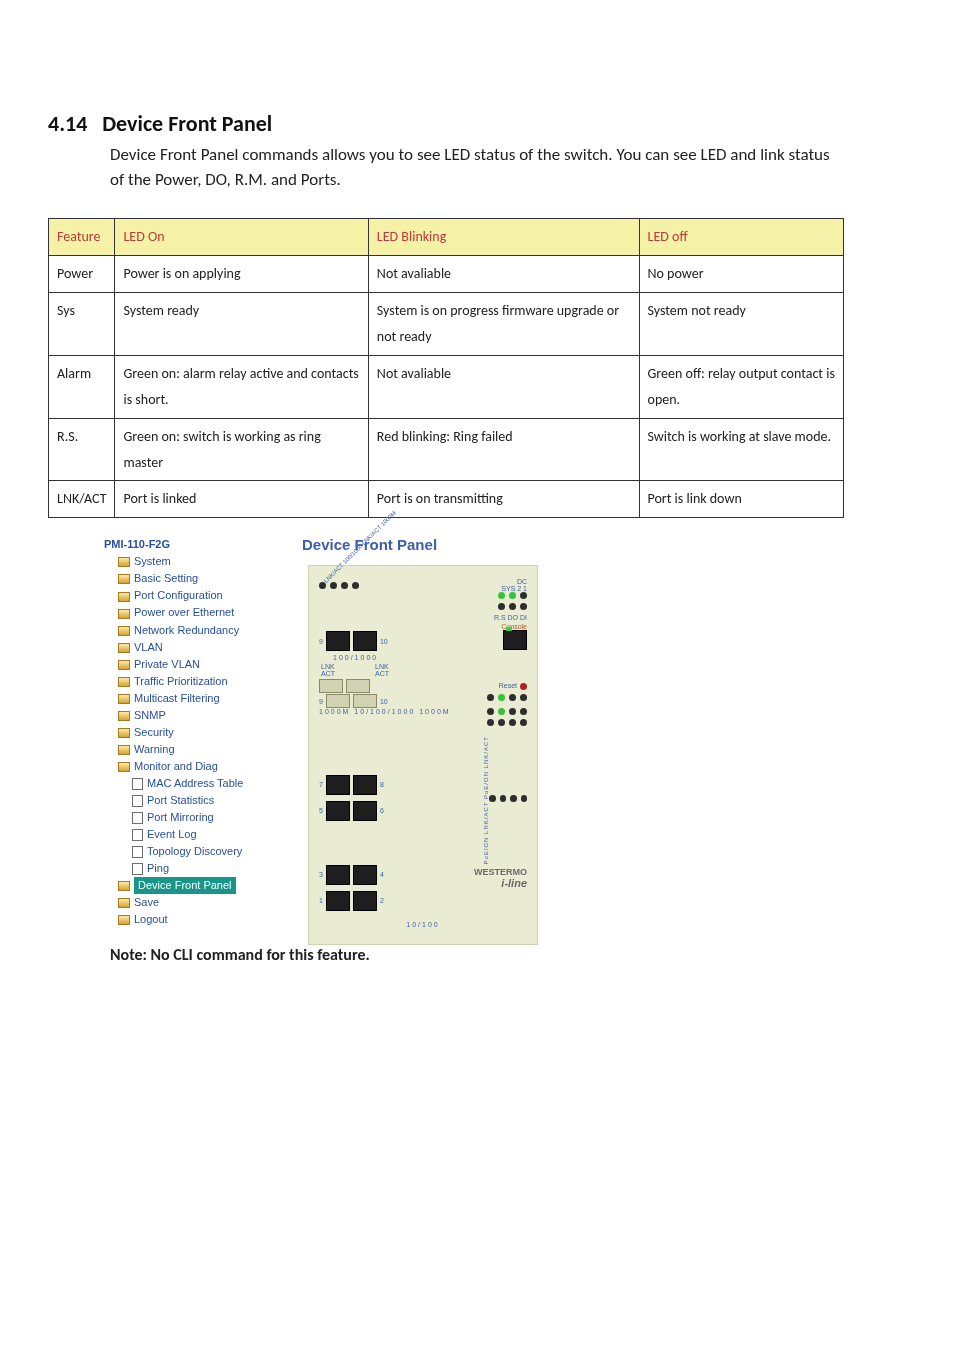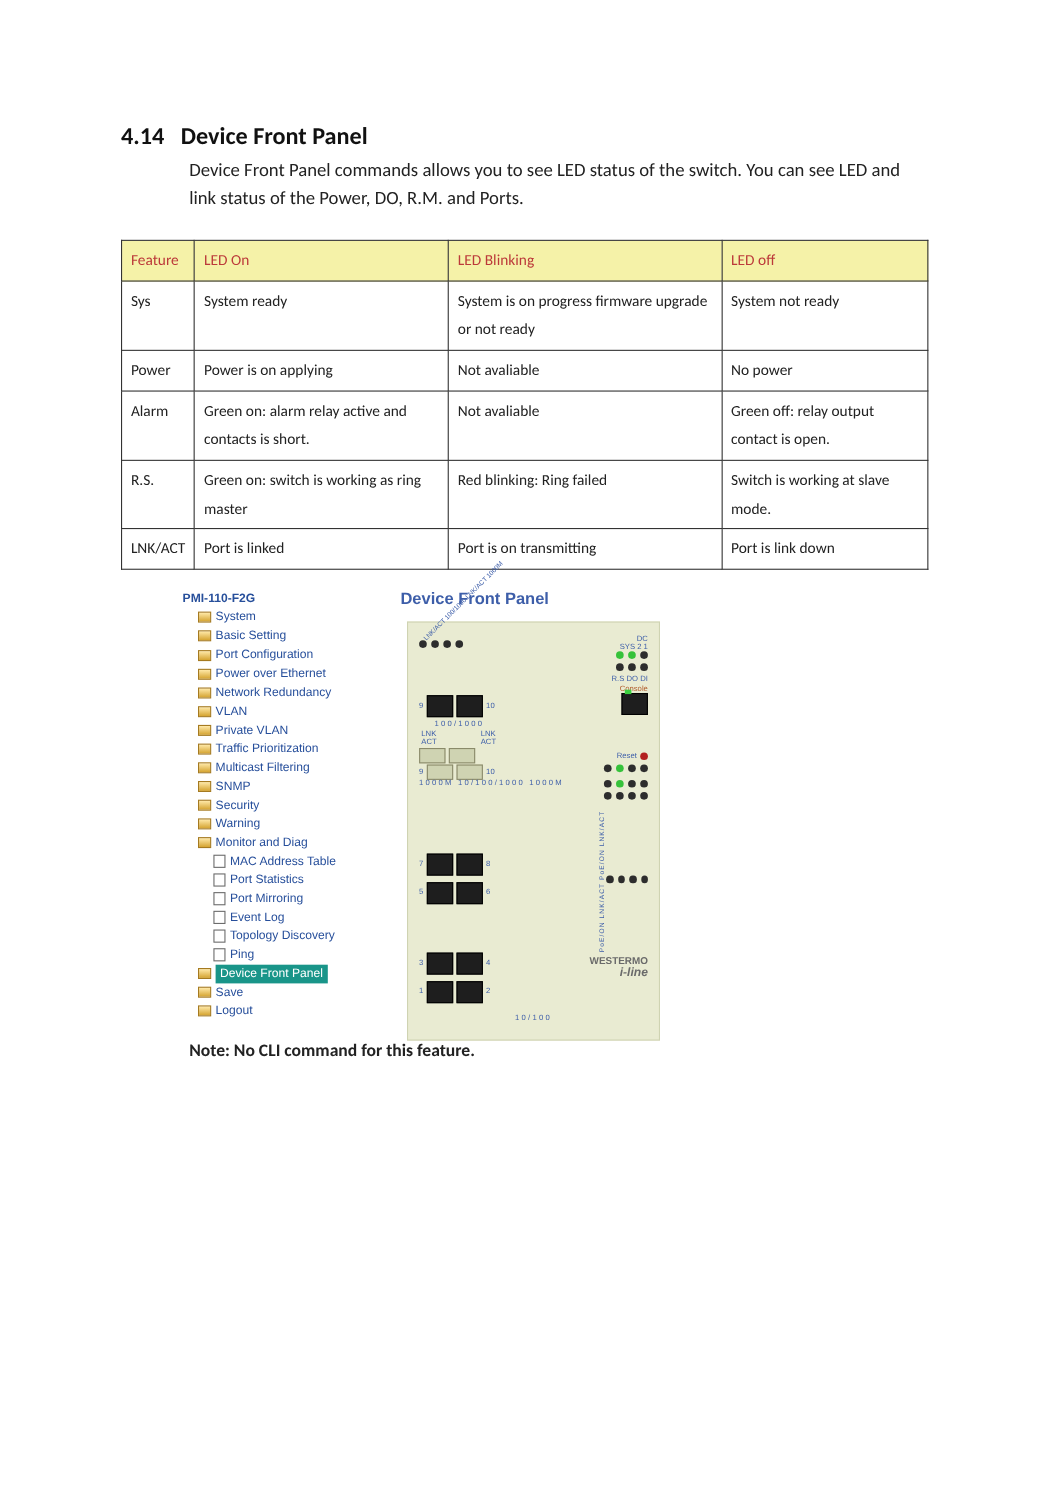--- a/index.html
+++ b/index.html
@@ -7,21 +7,21 @@
     padding: 0;
     background: #ffffff;
     font-family: "Calibri", "Segoe UI", Arial, sans-serif;
     color: #222222;
     width: 954px;
   }
   .page {
     width: 954px;
     min-height: 1350px;
     box-sizing: border-box;
-    padding: 110px 110px 0 110px;
+    padding: 110px 110px 0 48px;
     position: relative;
   }
   h2.section-title {
     font-size: 22px;
     font-weight: 700;
     margin: 0 0 6px 0;
     color: #111111;
   }
   .intro {
     font-size: 17px;
@@ -156,30 +156,30 @@
     <thead>
       <tr>
         <th>Feature</th>
         <th>LED On</th>
         <th>LED Blinking</th>
         <th>LED off</th>
       </tr>
     </thead>
     <tbody>
       <tr>
+        <td>Power</td>
+        <td>Power is on applying</td>
+        <td>Not avaliable</td>
+        <td>No power</td>
+      </tr>
+      <tr>
         <td>Sys</td>
         <td>System ready</td>
         <td>System is on progress firmware upgrade or not ready</td>
         <td>System not ready</td>
-      </tr>
-      <tr>
-        <td>Power</td>
-        <td>Power is on applying</td>
-        <td>Not avaliable</td>
-        <td>No power</td>
       </tr>
       <tr>
         <td>Alarm</td>
         <td>Green on: alarm relay active and contacts is short.</td>
         <td>Not avaliable</td>
         <td>Green off: relay output contact is open.</td>
       </tr>
       <tr>
         <td>R.S.</td>
         <td>Green on: switch is working as ring master</td>

